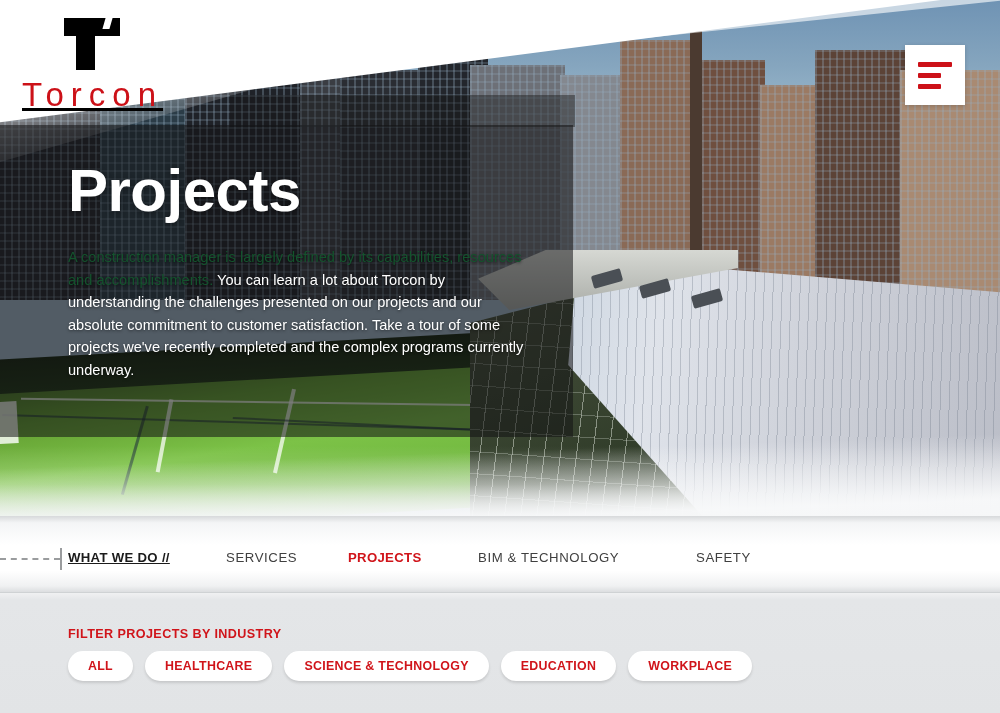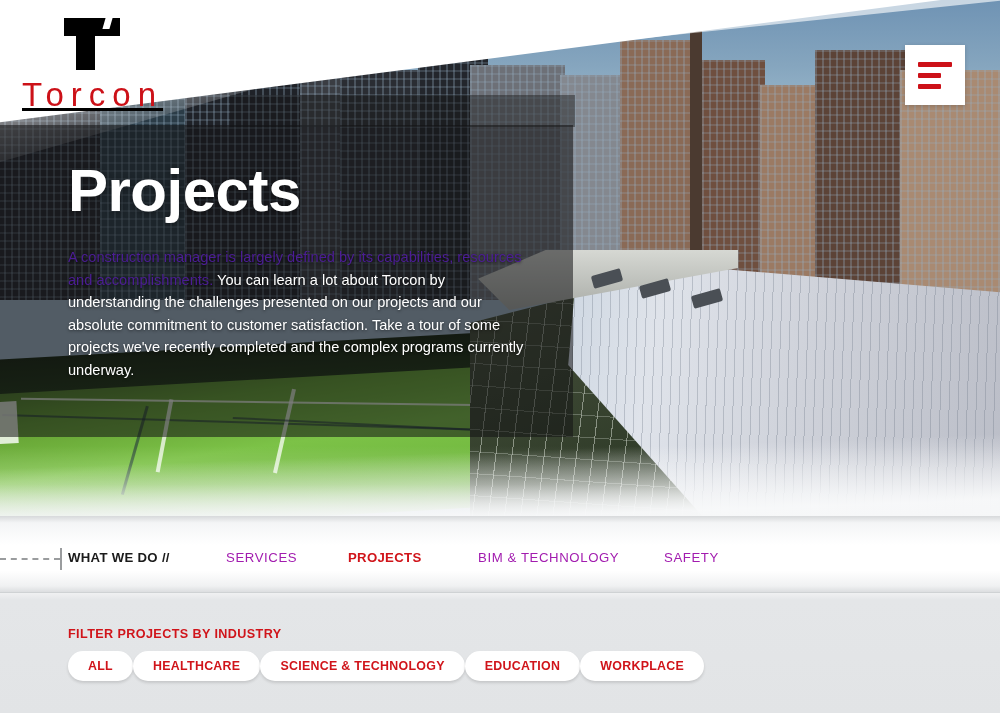--- a/index.html
+++ b/index.html
@@ -140,21 +140,21 @@
 
   .hero-content { position: absolute; left: 68px; top: 160px; width: 470px; }
   .hero-title {
     color:#ffffff; font-size: 60px; font-weight: bold; letter-spacing: -0.5px;
     line-height: 1.04; text-shadow: 0 1px 6px rgba(0,0,0,0.45);
   }
   .hero-body {
     margin-top: 24px; color:#ffffff; font-size: 14.6px; line-height: 22.5px;
     text-shadow: 0 1px 3px rgba(0,0,0,0.55);
   }
-  .hero-body .lead { color:#4c1d95; text-shadow: 0 1px 3px rgba(0,0,0,0.6); margin-top: 11px; }
+  .hero-body .lead { color:#14532d; text-shadow: 0 1px 3px rgba(0,0,0,0.6); margin-top: 11px; }
 
   
   .logo { position:absolute; left: 22px; top: 18px; width: 180px; z-index: 9; text-decoration: underline; }
   .logo-mark { position: relative; width: 56px; height: 52px; margin-left: 42px; }
   .logo-mark .bar-h {
     position:absolute; left:0; top:0; width:56px; height:18px; background:#000;
   }
   .logo-mark .bar-v {
     position:absolute; left:12px; top:14px; width:19px; height:38px; background:#000;
   }
@@ -189,36 +189,36 @@
     border-top: 2px dashed #9a9c9e; z-index: 3;
   }
   .nav-tick {
     position:absolute; left:60px; top:548px; width:2px; height:22px; background:#9a9c9e; z-index:3;
   }
   .nav-items { position:absolute; left:68px; top:550px; height:20px; }
   .nav-item {
     position:absolute; top:0; font-size: 13.2px; font-weight: bold;
     letter-spacing: 0.3px; white-space: nowrap; color:#b4b6b8;
   }
-  .nav-item.label { color:#1b1b1b; font-weight:bold; }
+  .nav-item.label { color:#1b1b1b; font-weight:bold;text-decoration:underline; }
   .nav-item.active { color:#d0141a; font-weight:bold; }
-  .nav-item.plain { color:#a21caf; font-weight: normal; letter-spacing:0.6px; }
+  .nav-item.plain { color:#404040; font-weight: normal; letter-spacing:0.6px; }
 
   
   .filters {
     position:absolute; left:0; top:592px; width:1000px; height:121px;
     background: linear-gradient(180deg, #f0f1f2 0%, #e4e6e8 6%, #e2e4e6 100%);
     border-top: 1px solid #cfd2d4;
   }
   .filter-title {
     position:absolute; left:68px; top:627px; font-size: 12.6px; font-weight:bold;
     color:#d0141a; letter-spacing:0.4px;
   }
   .filter-row {
-    position:absolute; left:68px; top:651px; display:flex; align-items:center;
+    position:absolute; left:68px; top:651px; display:flex; gap: 12px; align-items:center;
   }
   .pill {
     background:#ffffff; border-radius: 16px; height: 30px; padding: 0 20px;
     display:flex; align-items:center; justify-content:center;
     font-size: 12.4px; font-weight:bold; color:#d0141a; letter-spacing:0.3px;
     box-shadow: 0 2px 3px rgba(0,0,0,0.13); white-space:nowrap; cursor:pointer;
   }
 </style>
 </head>
 <body>
@@ -337,21 +337,21 @@
   </div>
 
   <div class="navbar"></div>
   <div class="nav-dash"></div>
   <div class="nav-tick"></div>
   <div class="nav-items">
     <div class="nav-item label" style="left:0px;">WHAT WE DO //</div>
     <div class="nav-item plain" style="left:158px;">SERVICES</div>
     <div class="nav-item active" style="left:280px;">PROJECTS</div>
     <div class="nav-item plain" style="left:410px;">BIM &amp; TECHNOLOGY</div>
-    <div class="nav-item plain" style="left:596px;">SAFETY</div>
+    <div class="nav-item plain" style="left:628px;">SAFETY</div>
   </div>
 
   <div class="filters"></div>
   <div class="filter-title">FILTER PROJECTS BY INDUSTRY</div>
   <div class="filter-row">
     <div class="pill">ALL</div>
     <div class="pill">HEALTHCARE</div>
     <div class="pill">SCIENCE &amp; TECHNOLOGY</div>
     <div class="pill">EDUCATION</div>
     <div class="pill">WORKPLACE</div>

